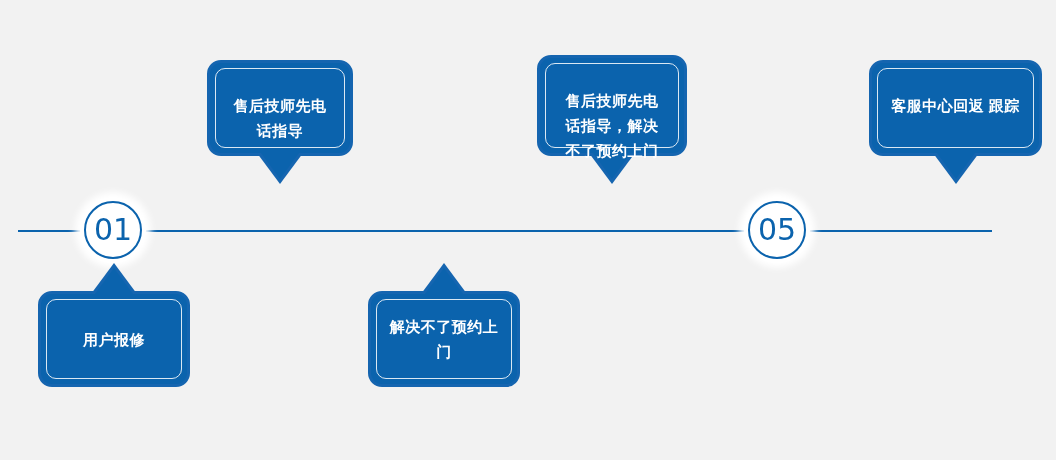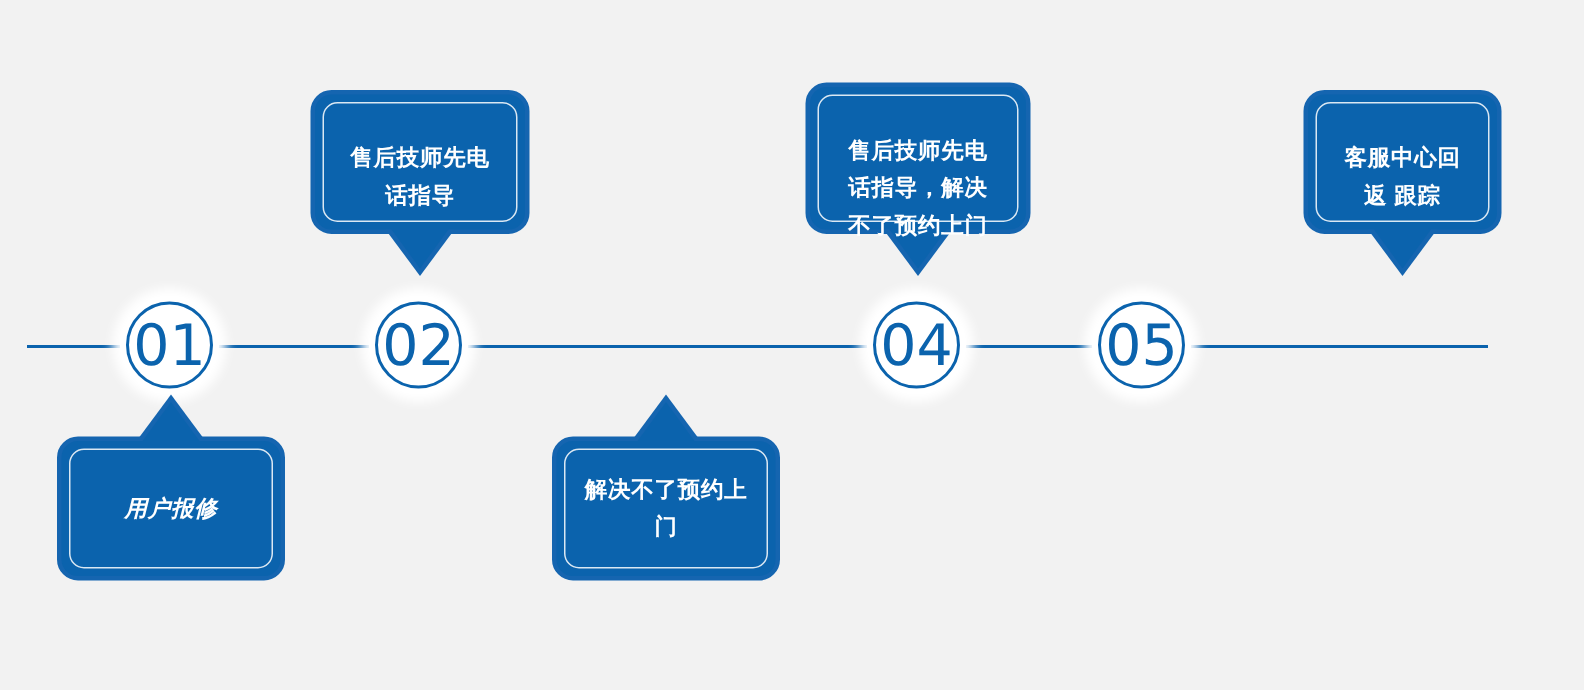--- a/index.html
+++ b/index.html
@@ -49,21 +49,21 @@
     height: 54px;
     border-radius: 50%;
     border: 2px solid #0b63ad;
     background: #ffffff;
     display: flex;
     align-items: center;
     justify-content: center;
   }
   .step-node .num {
     color: #0b63ad;
-    font-size: 38px;
+    font-size: 30px;
     font-weight: 400;
     letter-spacing: 0px;
     line-height: 1;
     font-family: "DejaVu Sans", sans-serif;
   }
 
   
   .callout {
     position: absolute;
     box-sizing: border-box;
@@ -154,74 +154,64 @@
     border-bottom: 26px solid #0b63ad;
   }
 </style>
 </head>
 <body>
 
 <div id="flow-root">
 
   <div class="timeline-axis"></div>
 
-  <div class="callout bottom-box align-center" id="callout-0" style="left: 38px; top: 291px; width: 152px; height: 96px; font-style: italic;">
+  <div class="callout bottom-box align-center" id="callout-0" style="left: 38px; top: 291px; width: 152px; height: 96px;">
     <span class="inner-stroke"></span>
     <span class="tail up">
         <span class="tail-fill"></span>
       </span>
     <span class="callout-text">用户报修</span>
   </div>
   <div class="step-node" id="node-0" style="left: 113px;">
     <span class="ring">
       <span class="num">01</span>
     </span>
   </div>
 
   <div class="callout top-box align-center" id="callout-1" style="left: 207px; top: 60px; width: 146px; height: 96px;">
     <span class="inner-stroke"></span>
     <span class="tail down">
         <span class="tail-fill"></span>
       </span>
     <span class="callout-text">售后技师先电话指导</span>
   </div>
-  <div class="step-node" id="node-1" style="left: 279px;">
-    <span class="ring">
-      <span class="num">02</span>
-    </span>
-  </div>
 
   <div class="callout bottom-box align-center" id="callout-2" style="left: 368px; top: 291px; width: 152px; height: 96px;">
     <span class="inner-stroke"></span>
     <span class="tail up">
         <span class="tail-fill"></span>
       </span>
     <span class="callout-text">解决不了预约上门</span>
   </div>
 
   <div class="callout top-box align-left" id="callout-3" style="left: 537px; top: 55px; width: 150px; height: 101px;">
     <span class="inner-stroke"></span>
     <span class="tail down">
         <span class="tail-fill"></span>
       </span>
     <span class="callout-text">售后技师先电话指导，解决不了预约上门</span>
   </div>
-  <div class="step-node" id="node-3" style="left: 611px;">
-    <span class="ring">
-      <span class="num">04</span>
-    </span>
-  </div>
-
-  <div class="step-node" id="node-4" style="left: 761px; justify-content: center;">
+
+  <div class="step-node" id="node-4" style="left: 777px; justify-content: center;">
     <span class="ring">
       <span class="num">05</span>
     </span>
   </div>
 
-  <div class="callout top-box align-center" id="callout-5" style="left: 869px; top: 60px; width: 132px; height: 96px;">
+  <div class="callout top-box align-center" id="callout-5" style="left: 869px; top: 60px; width: 173px; height: 96px;">
     <span class="inner-stroke"></span>
     <span class="tail down">
         <span class="tail-fill"></span>
       </span>
     <span class="callout-text">客服中心回返 跟踪</span>
   </div>
 
 </div>
 
 </body></html>

